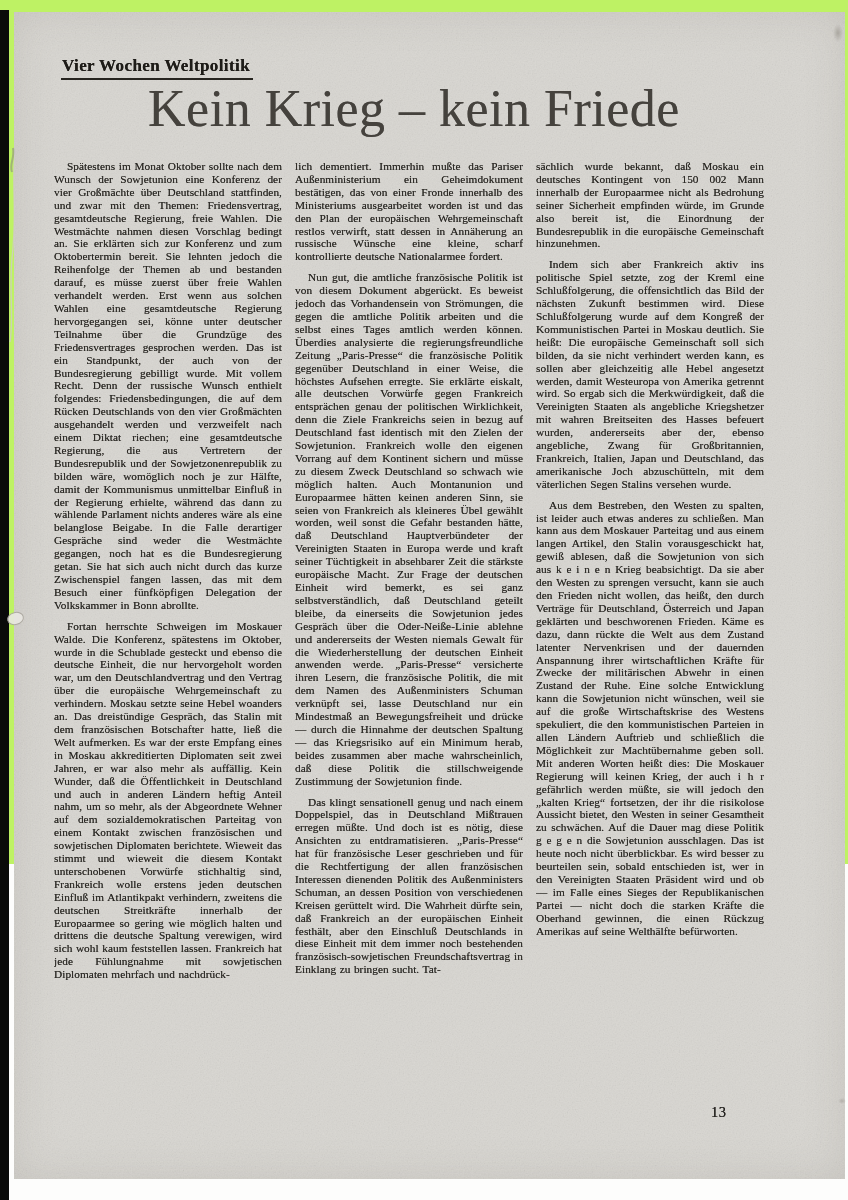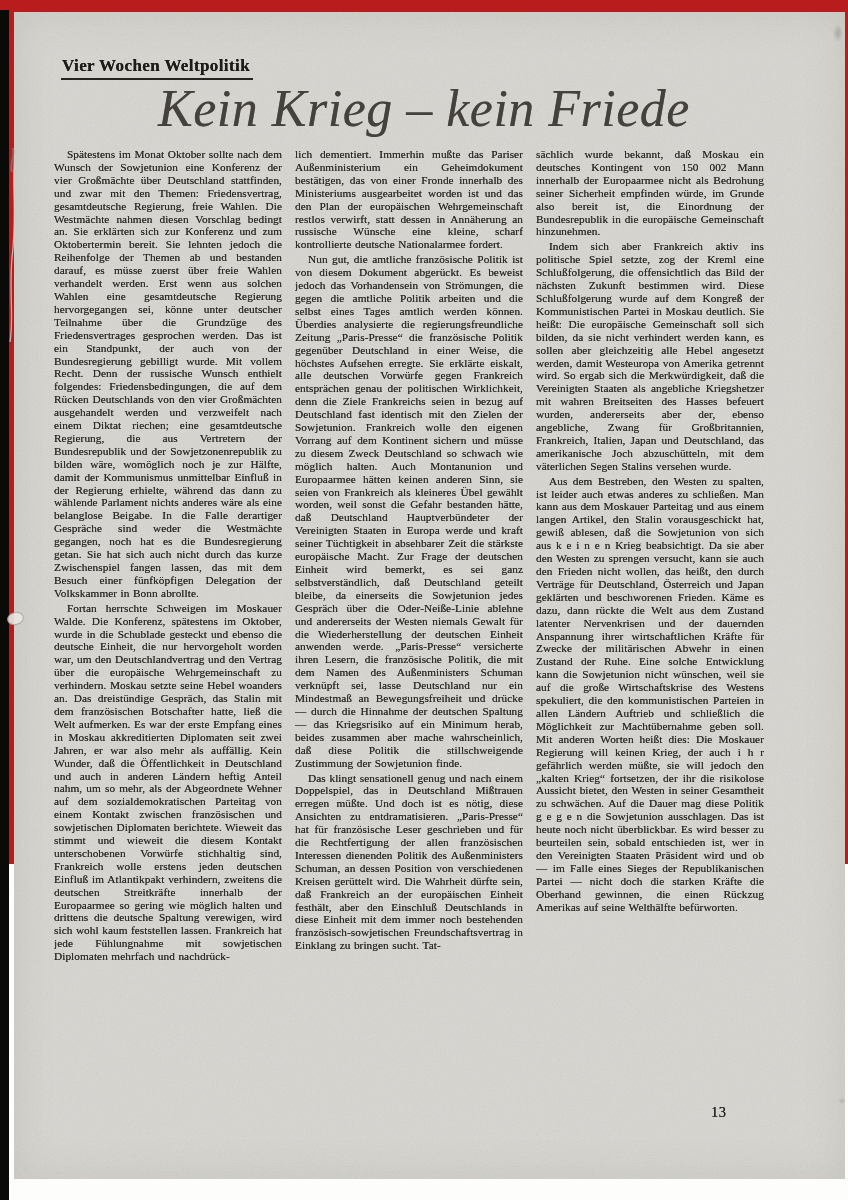--- a/index.html
+++ b/index.html
@@ -5,38 +5,38 @@
   :root{
     --paper:#d8d6d1;
     --ink:#2c2a26;
     --title-ink:#45423d;
     --kicker-ink:#1e1c18;
     --strip:#0a0a09;
   }
   *{margin:0;padding:0;box-sizing:border-box;}
   html,body{width:848px;height:1200px;overflow:hidden;}
   body{background:#fdfdfc;font-family:"Liberation Serif", serif;position:relative;}
-  .scan{position:absolute;inset:0;width:848px;height:864px;background:#b91c1c;}
+  .scan{position:absolute;inset:0;width:848px;height:864px;background:#bef264;}
   .film-strip{position:absolute;left:0;top:10px;width:9px;height:1190px;background:var(--strip);}
   .paper{position:absolute;left:14px;top:12px;width:831px;height:1167px;background:var(--paper);
          box-shadow:inset 0 0 40px rgba(120,115,105,.18);}
   .noise-svg{position:absolute;inset:0;pointer-events:none;opacity:.55;}
   .kicker{position:absolute;left:47px;top:44px;font-size:17px;font-weight:bold;
           color:var(--kicker-ink);letter-spacing:.4px;border-bottom:2.5px solid #26241f;
           padding:0 3px 2px 1px;text-shadow:0 0 .5px #26241f;}
-  .headline{position:absolute;left:140px;top:70px;width:540px;text-align:center;
-            font-style:italic;font-weight:normal;font-size:52px;line-height:1.05;
+  .headline{position:absolute;left:130px;top:70px;width:540px;text-align:center;
+            font-weight:normal;font-size:52px;line-height:1.05;
             color:var(--title-ink);letter-spacing:.5px;text-shadow:0 0 .6px rgba(60,57,52,.55);}
   .columns{position:absolute;left:40px;top:136px;width:712px;height:950px;
            display:flex;gap:13px;}
   .col{width:228px;height:950px;overflow:hidden;}
   .col p{font-size:11.3px;line-height:12.9px;text-align:justify;color:var(--ink);
          word-spacing:.6px;letter-spacing:.05px;text-shadow:0 0 .45px rgba(44,42,38,.8);
-         hyphens:auto;-webkit-hyphens:auto;}
-  .col p + p{margin-top:2px;}
+         hyphens:auto;margin-top:12px;-webkit-hyphens:auto;}
+  .col p + p{margin-top:8px;}
   .col p.indent{text-indent:13px;}
   .page-number{position:absolute;left:688px;top:1092px;font-size:14.5px;font-weight:normal;
                color:#262421;letter-spacing:.5px;text-shadow:0 0 .5px #262421;margin-left:9px;}
   
   .scratch-svg{position:absolute;left:0;top:138px;width:26px;height:210px;pointer-events:none;}
   .punch-hole{position:absolute;left:7px;top:612px;width:17px;height:13px;border-radius:50%;
               background:#e9e7e2;border:1px solid #aaa69e;transform:rotate(-14deg);opacity:.9;}
   .smudge-top-right{position:absolute;left:833px;top:24px;width:10px;height:18px;
                     background:radial-gradient(closest-side,rgba(140,136,128,.55),rgba(140,136,128,0));}
   .smudge-bottom-right{position:absolute;left:838px;top:1098px;width:8px;height:6px;

